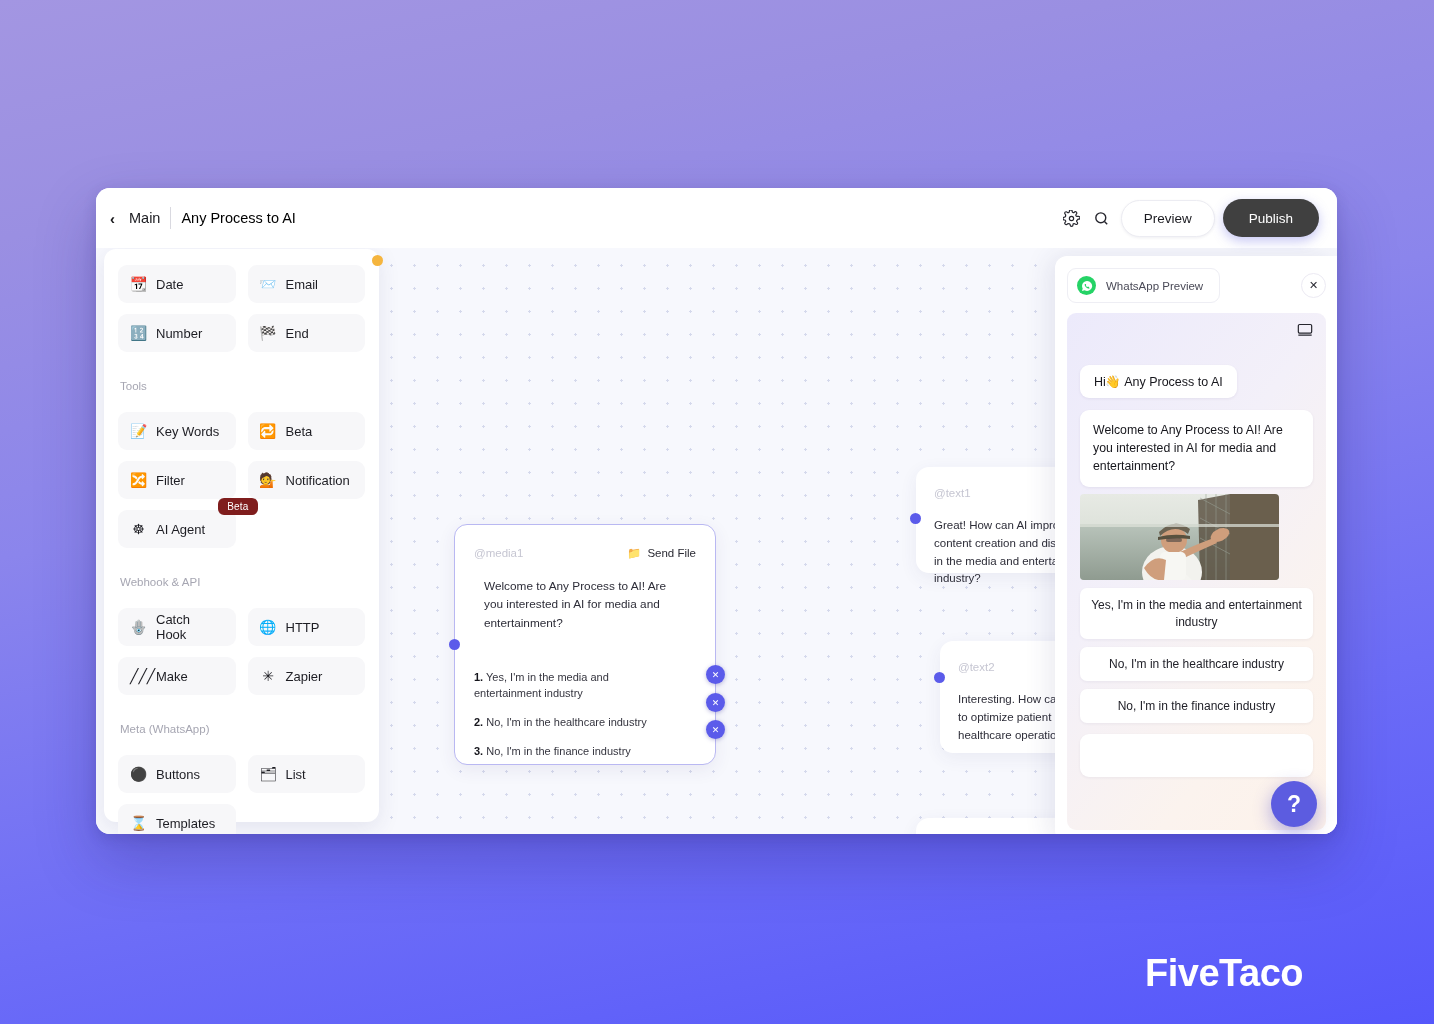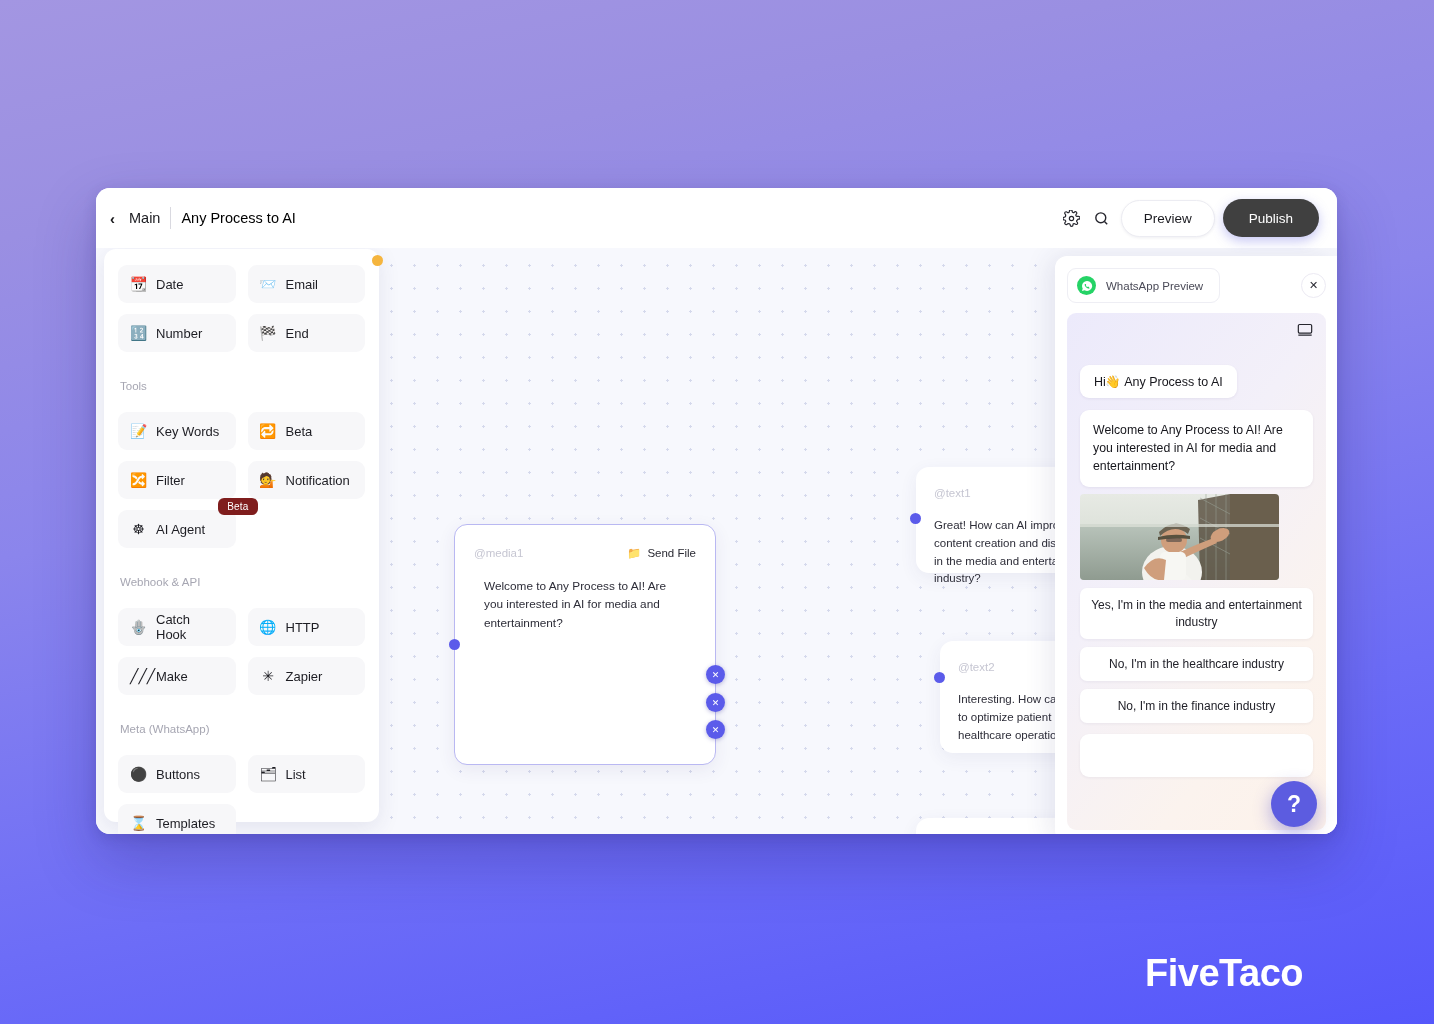--- a/index.html
+++ b/index.html
@@ -326,20 +326,25 @@
 
     <div class="node" id="node-media">
       <div class="node-head">
         <span class="node-tag">@media1</span>
         <span class="sendfile">
           <span>📁</span>
           <span>Send File</span>
         </span>
       </div>
       <div class="node-body">Welcome to Any Process to AI! Are you interested in AI for media and entertainment?</div>
+      <div class="opt-list" id="media-opts">
+          <div class="opt"><b>1.</b> <span>Yes, I'm in the media and entertainment industry</span></div>
+          <div class="opt"><b>2.</b> <span>No, I'm in the healthcare industry</span></div>
+          <div class="opt"><b>3.</b> <span>No, I'm in the finance industry</span></div>
+        </div>
       <span class="port" style="left:-6px; top:114px;"></span>
       <span class="port-x" style="right:-10px; top:140px;">✕</span>
       <span class="port-x" style="right:-10px; top:168px;">✕</span>
       <span class="port-x" style="right:-10px; top:195px;">✕</span>
     </div>
 
     <div class="node rnode" id="node-t1">
       <span class="node-tag">@text1</span>
       <div class="rtext">Great! How can AI improve content creation and distribution in the media and entertainment industry?</div>
       <span class="port" style="left:-6px; top:46px;"></span>

